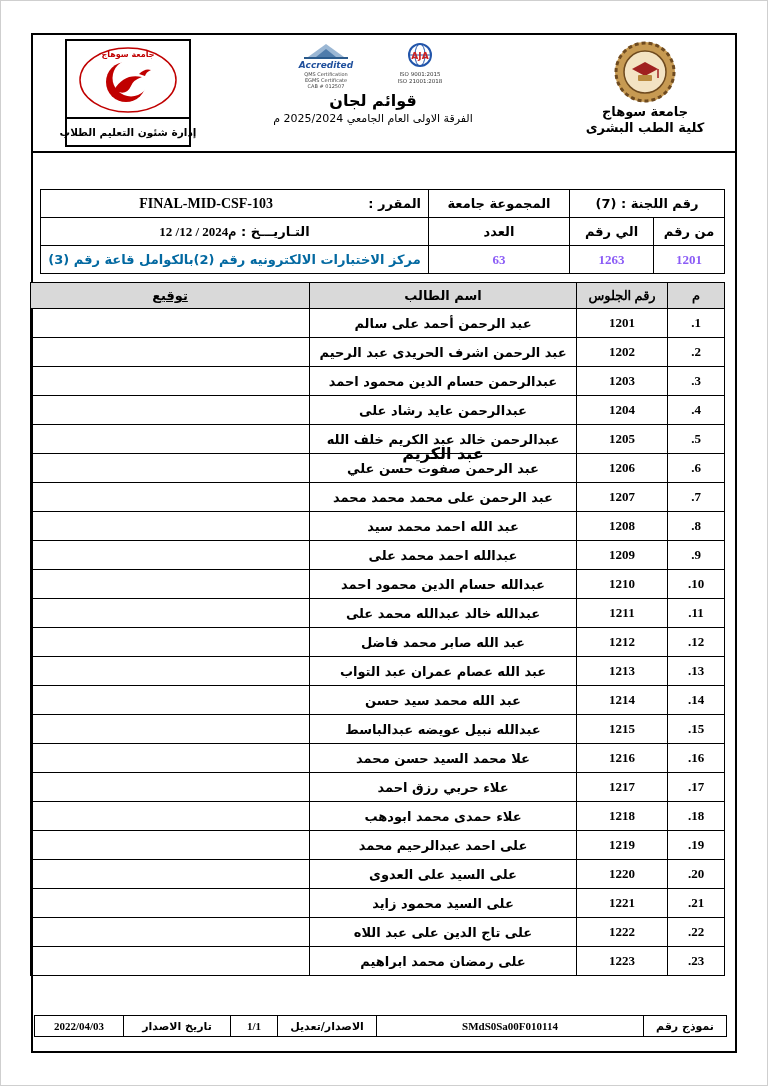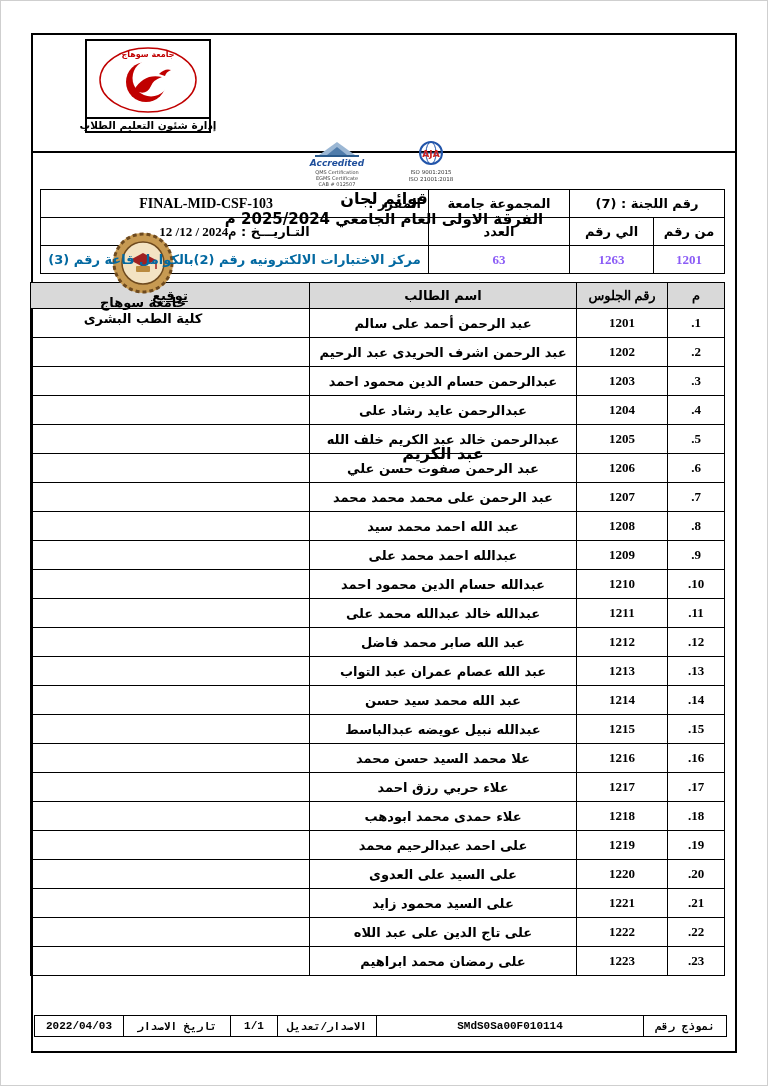--- a/index.html
+++ b/index.html
@@ -19,22 +19,21 @@
     border:2px solid #000;
     direction:rtl;
   }
   
   .header{
     direction:ltr;
     display:flex;
     height:118px;
     border-bottom:2px solid #000;
     box-sizing:border-box;
-    padding:2px 20px;
-    flex-direction:column;
+    padding:2px 0;
   }
   .left-box{
     width:126px;
     margin:2px 0 2px 32px;
     border:2px solid #000;
     box-sizing:border-box;
     display:flex;flex-direction:column;
   }
   .emblem-area{
     height:76px;
@@ -46,21 +45,21 @@
     display:flex;align-items:center;justify-content:center;
     font-size:10.5px;font-weight:bold;white-space:nowrap;
   }
   .center-block{
     flex:1;
     display:flex;flex-direction:column;align-items:center;
     padding-top:3px;
   }
   .certs-row{display:flex;gap:14px;}
   .title1{direction:rtl;font-size:16px;font-weight:bold;margin-top:1px;}
-  .title2{direction:rtl;font-size:15px;font-weight:bold;margin-top:2px;}
+  .title2{direction:rtl;font-size:11px;font-weight:normal;margin-top:2px;}
   .right-block{
     width:180px;direction:rtl;
     display:flex;flex-direction:column;align-items:center;
     padding-top:3px;
   }
   .right-line{font-size:13px;font-weight:bold;line-height:1.25;}
   
   table{border-collapse:collapse;}
   .info-table{
     margin:36px 10px 0 10px;
@@ -101,21 +100,21 @@
     font-size:16px;font-weight:bold;line-height:1;text-align:center;
   }
   
   .footer-table{
     position:absolute;bottom:14px;right:8px;
     table-layout:fixed;
   }
   .footer-table td{
     border:1.5px solid #000;
     height:20px;text-align:center;vertical-align:middle;
-    font-size:11px;font-weight:bold;padding:0 4px;white-space:nowrap;overflow:hidden;font-family:Liberation Mono, monospace;
+    font-size:11px;font-weight:bold;padding:0 4px;white-space:nowrap;overflow:hidden;
   }
   .fv{font-family:"Liberation Serif",serif;font-size:12px;}
   .fc1{width:74px;} .fc2{width:258px;} .fc3{width:90px;}
   .fc4{width:38px;} .fc5{width:98px;} .fc6{width:80px;}
 </style>
 </head>
 <body>
 
 <div class="page">
   <div class="frame">

